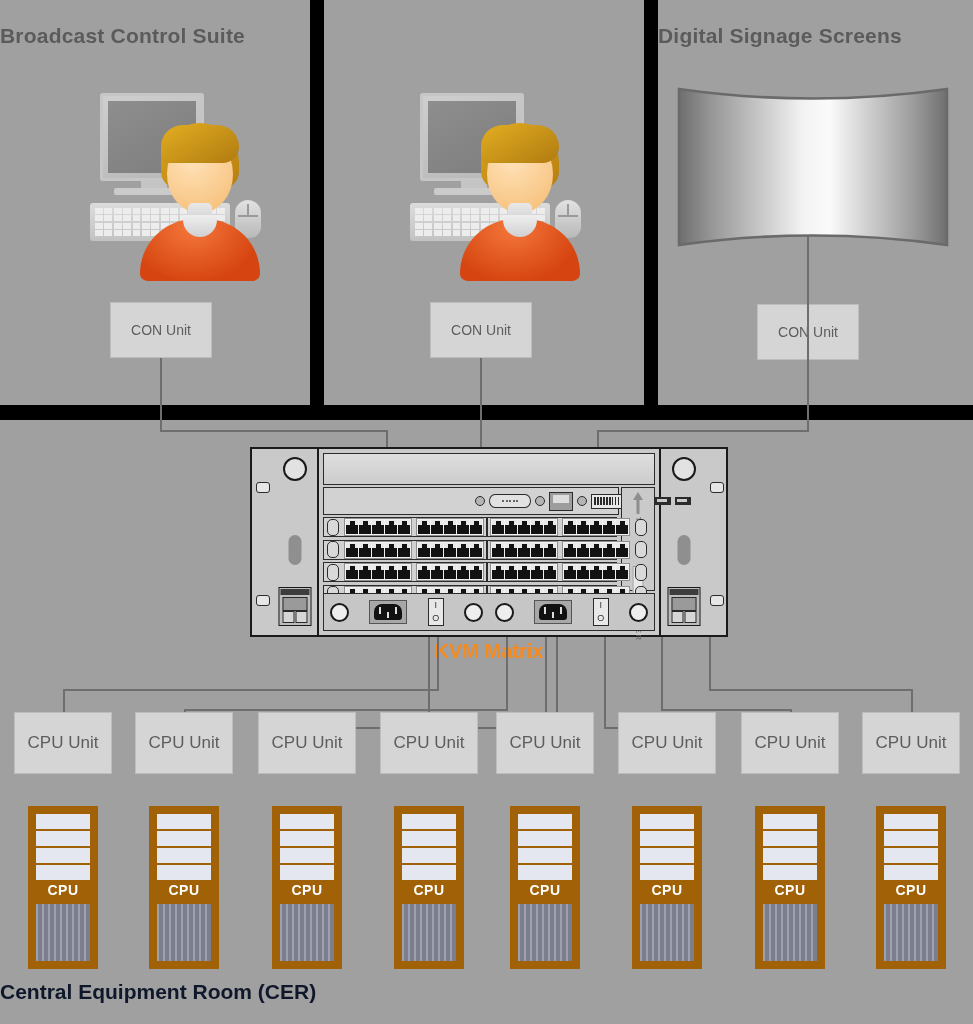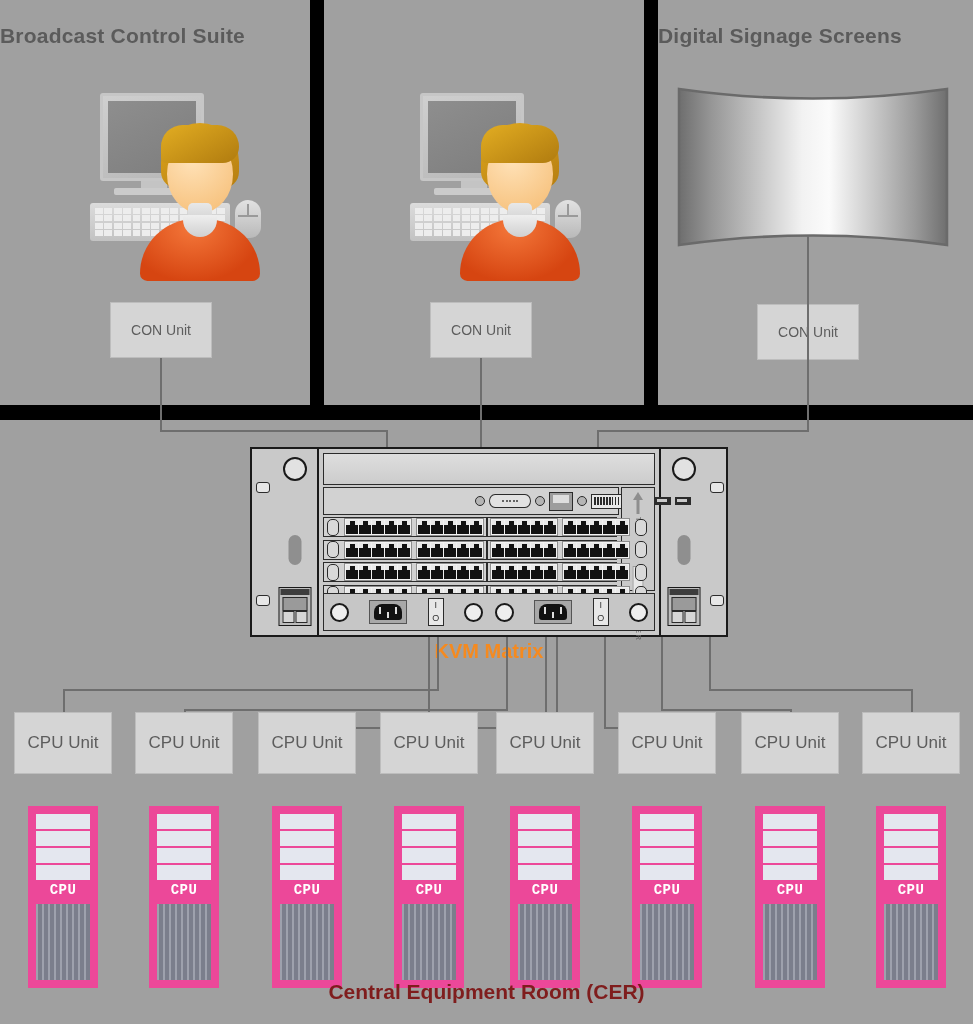--- a/index.html
+++ b/index.html
@@ -145,30 +145,30 @@
     border-left:5px solid transparent;border-right:5px solid transparent;border-bottom:8px solid #8e8e8e;}
   .arrow-stem{position:absolute;left:50%;transform:translateX(-50%);top:12px;width:3px;height:14px;background:#8e8e8e;}
   .vtext{position:absolute;left:50%;transform:translateX(-50%) rotate(90deg);transform-origin:center;
     font-size:8px;color:#5c5c5c;letter-spacing:1px;white-space:nowrap;}
   .fslot{position:absolute;left:50%;transform:translateX(-50%);top:78px;width:9px;height:42px;background:#e9e9e9;border:1px solid #9a9a9a;}
 
   .kvm-label{position:absolute;left:250px;top:640px;width:478px;text-align:center;
     font-size:20px;font-weight:700;color:#f58a1f;}
 
   
-  .tower{position:absolute;width:70px;height:182px;background:#ec4899;font-family:Liberation Mono, monospace;}
+  .tower{position:absolute;width:70px;height:163px;background:#a16207;}
   .bays{position:absolute;left:8px;right:8px;top:8px;height:66px;display:flex;flex-direction:column;gap:2px;}
   .bays i{flex:1;background:#e4e7ef;display:block;}
   .tower-label{position:absolute;left:0;right:0;top:76px;text-align:center;
     color:#fff;font-size:14px;font-weight:700;letter-spacing:.5px;}
   .vents{position:absolute;left:8px;right:8px;top:98px;bottom:8px;
     background:repeating-linear-gradient(90deg,#9ea1ad 0 2px,#7b7e8c 2px 6px);}
 
-  .footer-label{position:absolute;left:0;width:973px;top:980px;text-align:center;
-    font-size:21px;font-weight:600;color:#7f1d1d;}
+  .footer-label{position:absolute;left:0;width:973px;top:980px;
+    font-size:21px;font-weight:600;color:#0f172a;}
 </style>
 </head>
 <body>
 
 <div class="stage">
 
   <div class="abs divider-v" style="left:310px"></div>
   <div class="abs divider-v" style="left:644px"></div>
   <div class="abs divider-h"></div>
 

